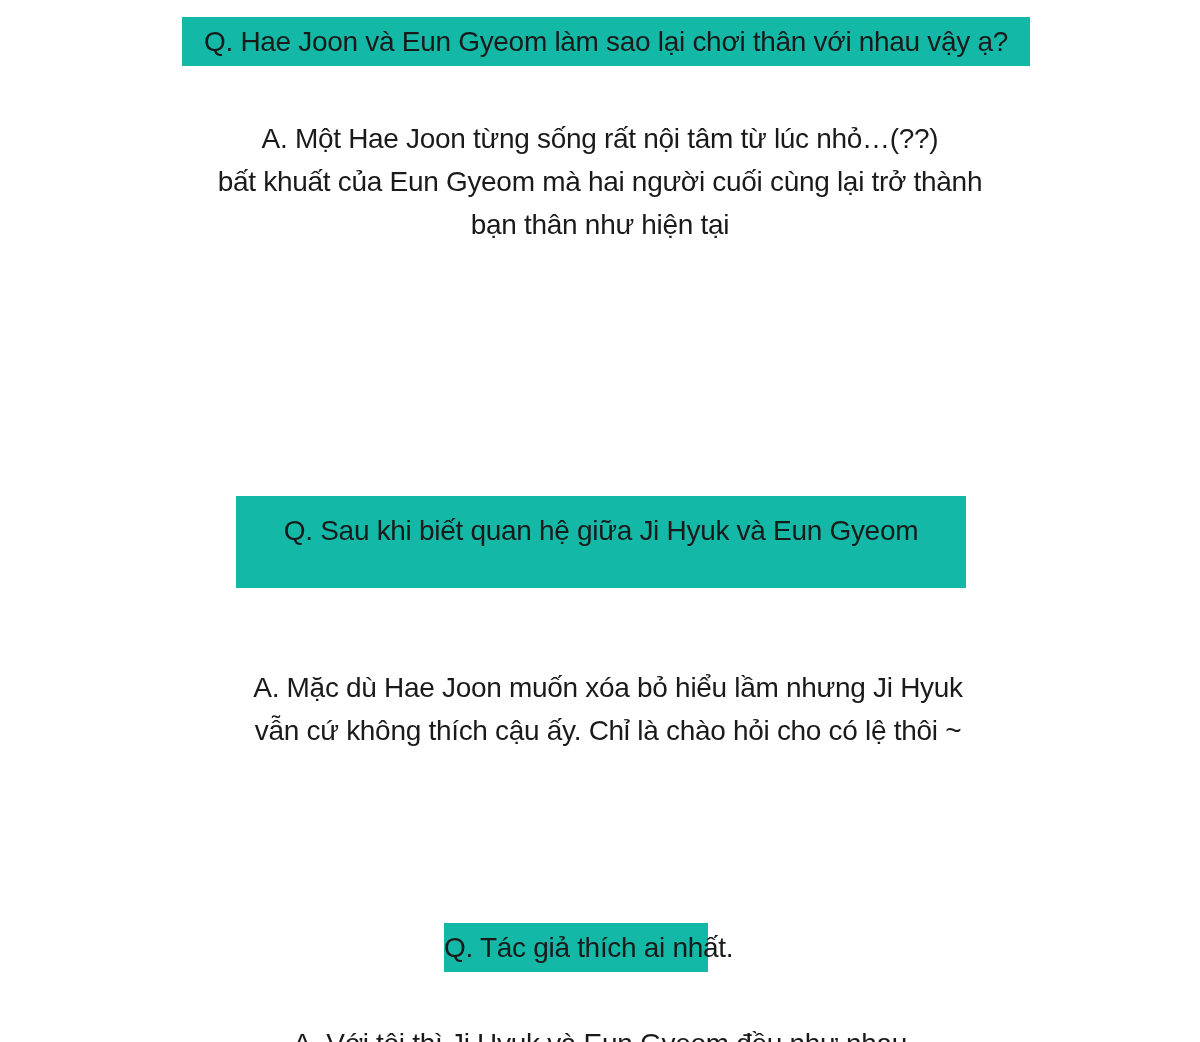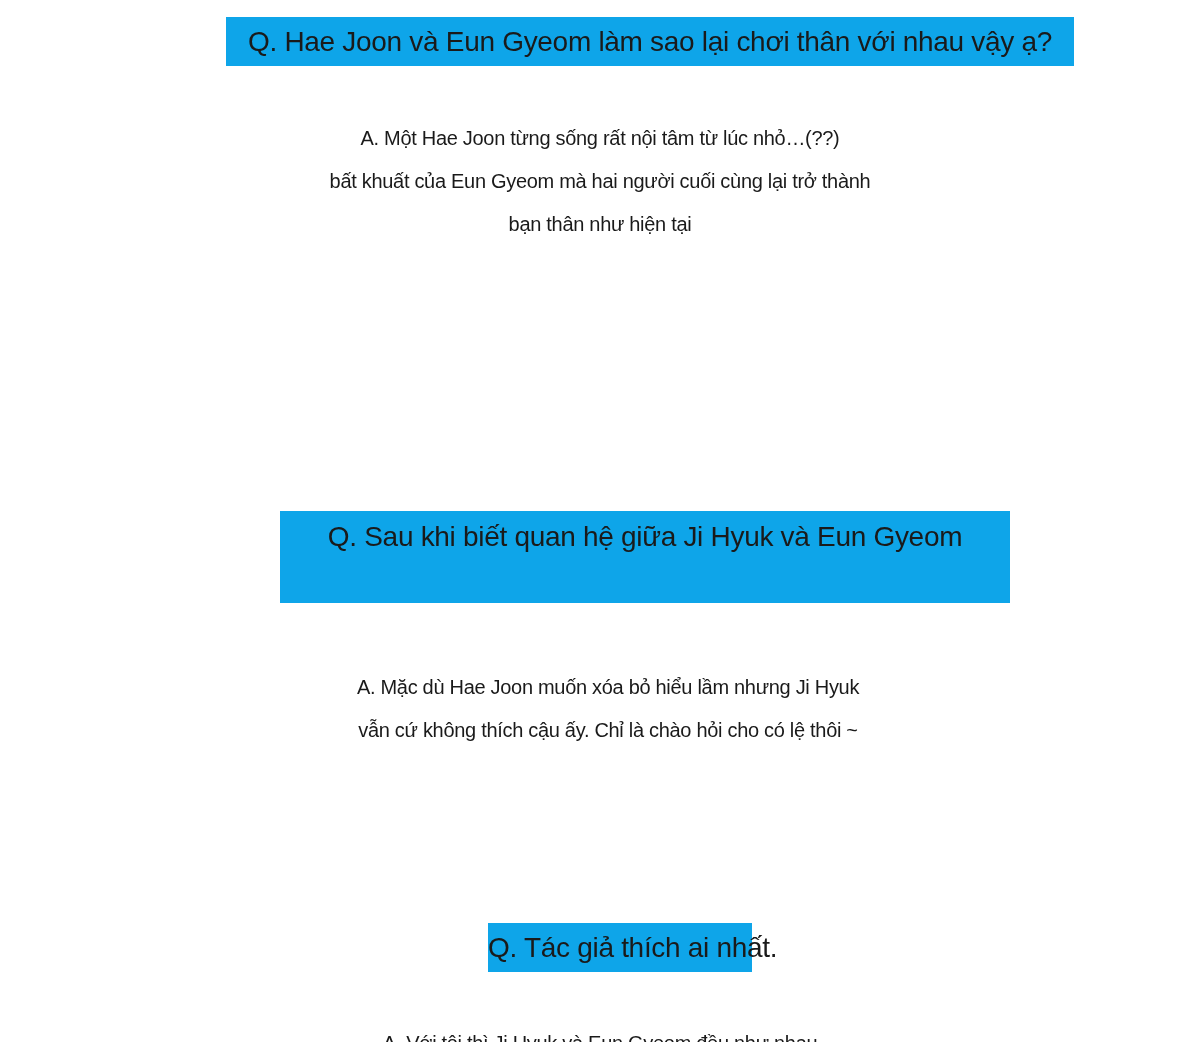--- a/index.html
+++ b/index.html
@@ -10,54 +10,53 @@
     body {
       width: 1200px;
       height: 1042px;
       overflow: hidden;
       position: relative;
       font-family: "Liberation Sans", "DejaVu Sans", sans-serif;
       color: #1a1a1a;
     }
     .q-box {
       position: absolute;
-      background: #0ea5e9;
+      background: #14b8a6;
       text-align: center;
       font-size: 28px;
       line-height: 43px;
       letter-spacing: -0.3px;
       box-sizing: border-box;
       white-space: nowrap;
-      margin-left: 44px;
     }
     .a-block {
       position: absolute;
       left: 0;
       width: 1200px;
       text-align: center;
-      font-size: 20px;
+      font-size: 28px;
       line-height: 43px;
       letter-spacing: -0.3px;
     }
     .line { display: block; white-space: nowrap; }
   </style>
 </head>
 <body>
 
 <div class="q-box" style="left:182px; top:17px; width:848px; height:49px; line-height:49px;">
   <span class="line">Q. Hae Joon và Eun Gyeom làm sao lại chơi thân với nhau vậy ạ?</span>
 </div>
 
 <div class="a-block" style="top:117px;">
   <span class="line">A. Một Hae Joon từng sống rất nội tâm từ lúc nhỏ…(??)</span>
   <span class="line">bất khuất của Eun Gyeom mà hai người cuối cùng lại trở thành</span>
   <span class="line">bạn thân như hiện tại</span>
 </div>
 
-<div class="q-box" style="left:236px; top:511px; width:730px; height:92px; padding-top:4px;">
+<div class="q-box" style="left:236px; top:496px; width:730px; height:92px; padding-top:13px;">
   <span class="line">Q. Sau khi biết quan hệ giữa Ji Hyuk và Eun Gyeom</span>
 </div>
 
 <div class="a-block" style="top:666px;padding-left:8px;">
   <span class="line">A. Mặc dù Hae Joon muốn xóa bỏ hiểu lầm nhưng Ji Hyuk</span>
   <span class="line">vẫn cứ không thích cậu ấy. Chỉ là chào hỏi cho có lệ thôi ~</span>
 </div>
 
 <div class="q-box" style="left:444px; top:923px; width:264px; height:49px; line-height:49px;">
   <span class="line">Q. Tác giả thích ai nhất.</span>

